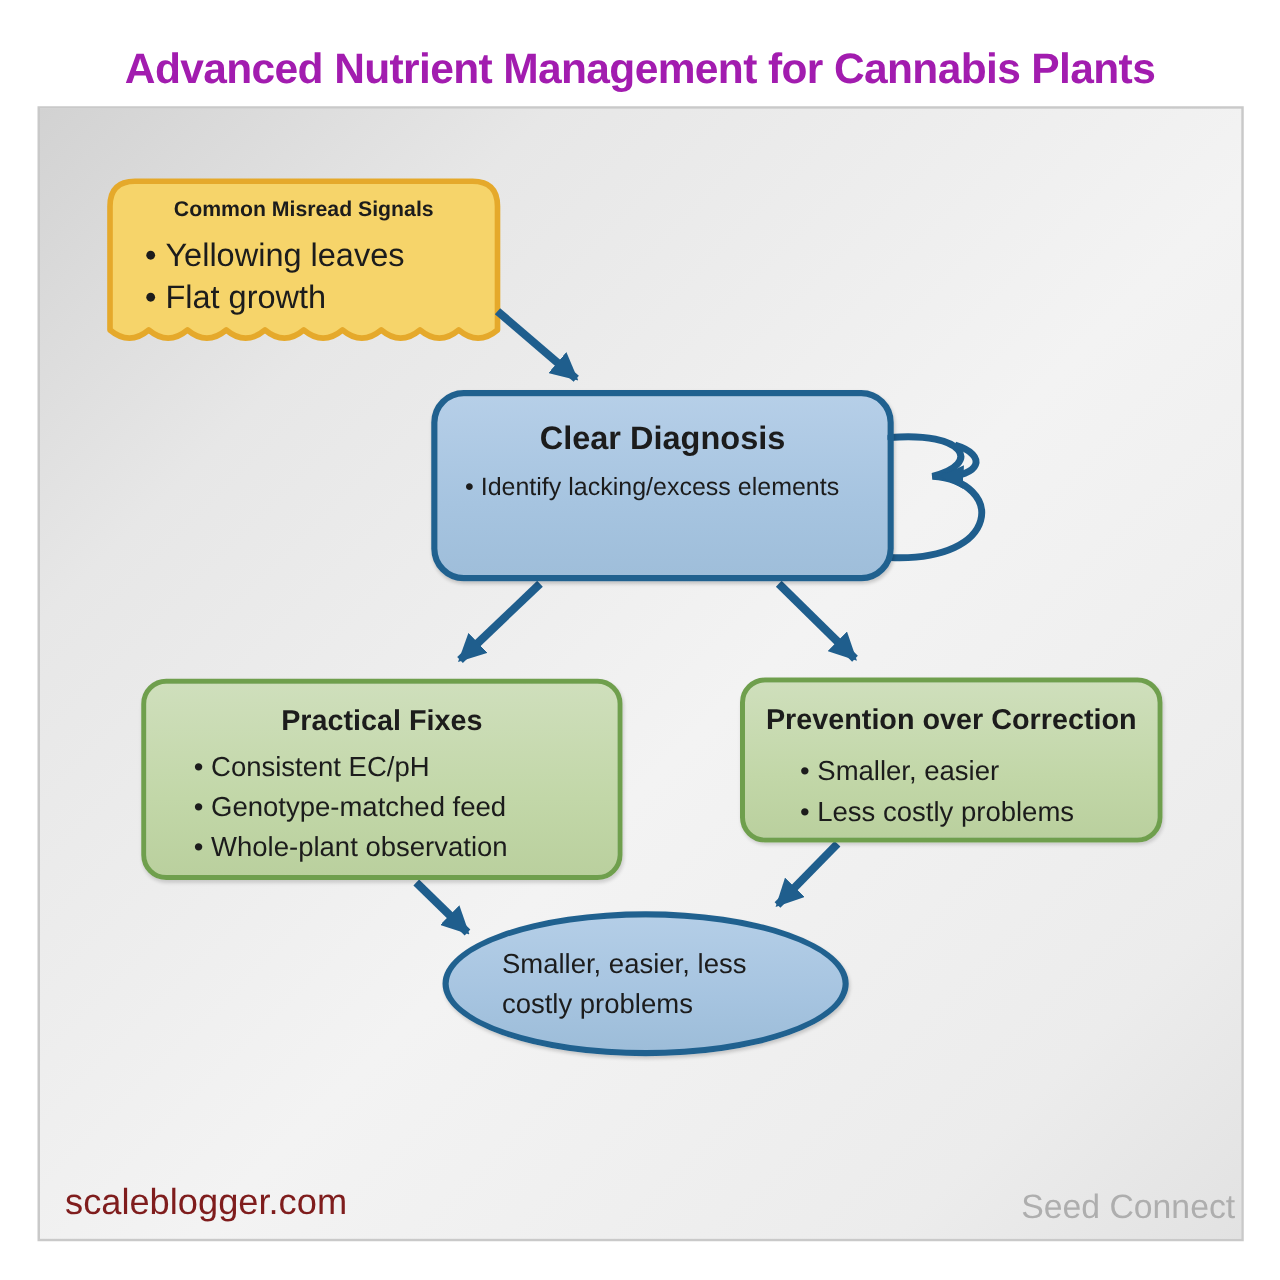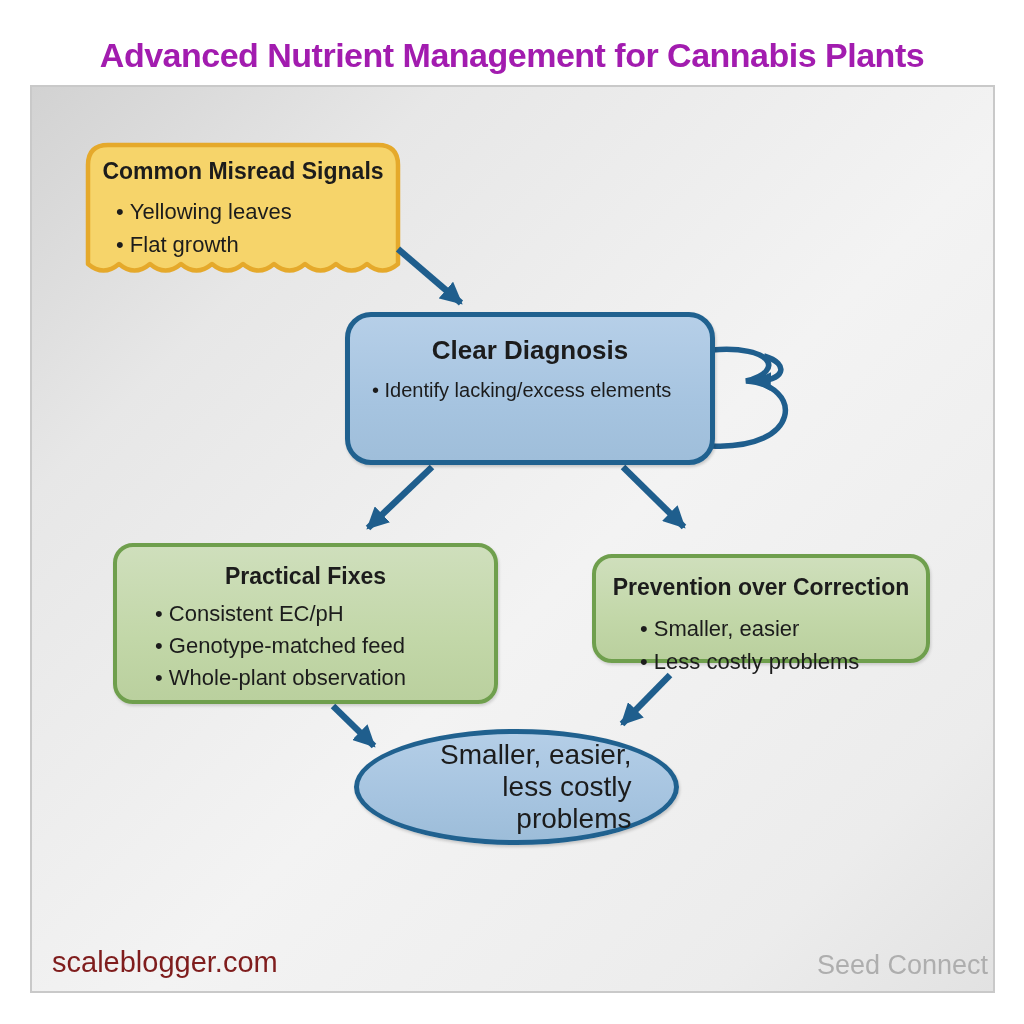--- a/index.html
+++ b/index.html
@@ -12,49 +12,49 @@
          background:linear-gradient(135deg,#d2d2d2 0%,#e7e7e7 22%,#f3f3f3 55%,#ececec 85%,#e2e2e2 100%);}
   svg.layer{position:absolute;left:0;top:0;width:1024px;height:1024px;pointer-events:none;}
 
   .node{position:absolute;box-sizing:border-box;color:#1c1c1c;}
   .node-title{font-weight:bold;text-align:center;}
   .bullet{position:relative;white-space:nowrap;}
   .bullet::before{content:"\2022\00a0";}
 
   
   .t-misread{left:88px;top:158px;width:310px;}
-  .t-misread .node-title{font-size:23px;}
-  .t-misread .bullets{margin:10px 0 0 28px;font-size:22px;line-height:33px;}
+  .t-misread .node-title{font-size:17px;}
+  .t-misread .bullets{margin:10px 0 0 28px;font-size:26px;line-height:33px;}
 
   
   .b-diagnosis{left:345px;top:312px;width:370px;height:153px;
                border:5px solid #20618f;border-radius:26px;
                background:linear-gradient(180deg,#b6cfe8 0%,#a6c4e0 60%,#9fbeda 100%);
                box-shadow:1px 2px 3px rgba(0,0,0,0.18);}
   .b-diagnosis .node-title{font-size:26px;margin-top:18px;}
   .b-diagnosis .bullets{margin:8px 0 0 22px;font-size:20px;line-height:32px;}
 
   
   .g-box{border:4px solid #6f9f4d;border-radius:20px;
          background:linear-gradient(180deg,#cfdfbc 0%,#c2d7a8 60%,#bad09e 100%);
          box-shadow:1px 2px 3px rgba(0,0,0,0.15);}
   .g-fixes{left:113px;top:543px;width:385px;height:161px;}
   .g-fixes .node-title{font-size:23px;margin-top:16px;}
   .g-fixes .bullets{margin:8px 0 0 38px;font-size:22px;line-height:32px;}
-  .g-prevention{left:592px;top:542px;width:338px;height:109px;margin-top:12px;}
+  .g-prevention{left:592px;top:542px;width:338px;height:132px;}
   .g-prevention .node-title{position:absolute;left:0;top:14px;width:100%;
                             font-size:23px;line-height:31px;}
   .g-prevention .bullets{position:absolute;left:44px;top:54px;font-size:22px;line-height:33px;}
 
   
   .e-outcome{left:354px;top:729px;width:325px;height:116px;border-radius:50%;
              border:5px solid #20618f;
              background:linear-gradient(180deg,#b4cee7 0%,#a6c4e0 60%,#9dbdd9 100%);
-             display:flex;align-items:center;justify-content:center;text-align:right;
-             font-size:28px;line-height:32px;box-shadow:1px 2px 3px rgba(0,0,0,0.18);}
+             display:flex;align-items:center;justify-content:center;text-align:left;
+             font-size:22px;line-height:32px;box-shadow:1px 2px 3px rgba(0,0,0,0.18);}
   .e-outcome .etext{width:230px;}
 
   .wm{position:absolute;color:#7f1d1d;}
   .wm-left{left:52px;top:946px;font-size:29px;}
   .wm-right{left:817px;top:950px;font-size:27px;color:#aeaeae;}
 </style>
 </head>
 <body>
 
 <div class="canvas">

